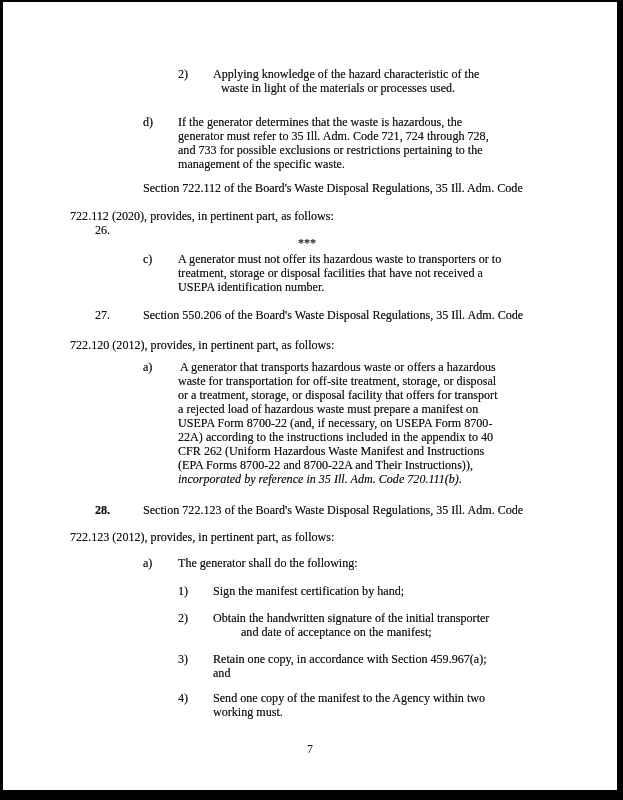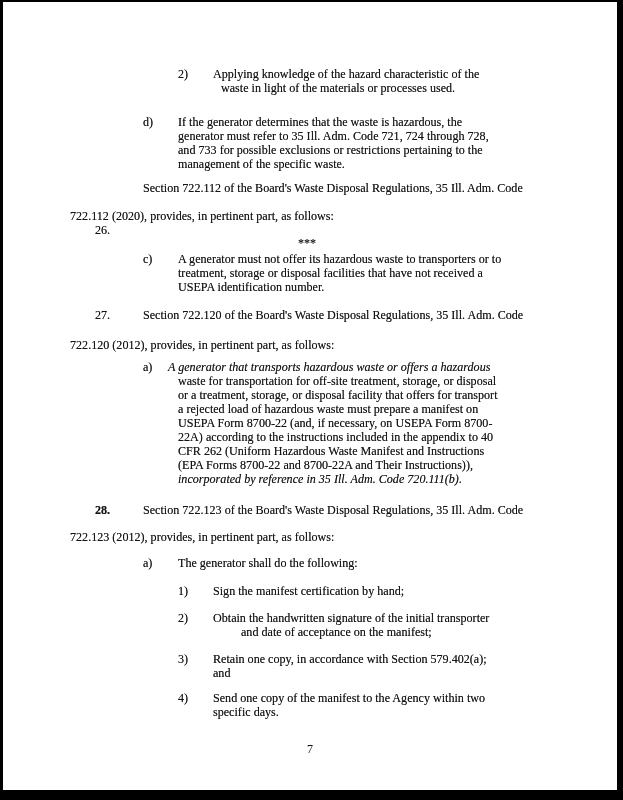--- a/index.html
+++ b/index.html
@@ -62,24 +62,24 @@
   <span class="ln" style="left:95px; top:181px;margin-top:42px;">26.</span>
   <span class="ln" style="left:143px; top:181px;">Section 722.112 of the Board's Waste Disposal Regulations, 35 Ill. Adm. Code</span>
   <span class="ln" style="left:70px; top:209px;">722.112 (2020), provides, in pertinent part, as follows:</span>
   <span class="ln" style="left:298px; top:236px;">***</span>
   <span class="ln" style="left:143px; top:252px;">c)</span>
   <span class="ln" style="left:178px; top:252px;">A generator must not offer its hazardous waste to transporters or to</span>
   <span class="ln" style="left:178px; top:266px;">treatment, storage or disposal facilities that have not received a</span>
   <span class="ln" style="left:178px; top:280px;">USEPA identification number.</span>
 
   <span class="ln" style="left:95px; top:308px;">27.</span>
-  <span class="ln" style="left:143px; top:308px;">Section 722.120 of the Board's Waste Disposal Regulations, 35 Ill. Adm. Code</span>
+  <span class="ln" style="left:143px; top:308px;">Section 550.206 of the Board's Waste Disposal Regulations, 35 Ill. Adm. Code</span>
   <span class="ln" style="left:70px; top:338px;">722.120 (2012), provides, in pertinent part, as follows:</span>
   <span class="ln" style="left:143px; top:360px;">a)</span>
-  <span class="ln" style="left:168px; top:360px;font-style:italic;">A generator that transports hazardous waste or offers a hazardous</span>
+  <span class="ln" style="left:180px; top:360px;">A generator that transports hazardous waste or offers a hazardous</span>
   <span class="ln" style="left:178px; top:374px;">waste for transportation for off-site treatment, storage, or disposal</span>
   <span class="ln" style="left:178px; top:388px;">or a treatment, storage, or disposal facility that offers for transport</span>
   <span class="ln" style="left:178px; top:402px;">a rejected load of hazardous waste must prepare a manifest on</span>
   <span class="ln" style="left:178px; top:416px;">USEPA Form 8700-22 (and, if necessary, on USEPA Form 8700-</span>
   <span class="ln" style="left:178px; top:430px;">22A) according to the instructions included in the appendix to 40</span>
   <span class="ln" style="left:178px; top:444px;">CFR 262 (Uniform Hazardous Waste Manifest and Instructions</span>
   <span class="ln" style="left:178px; top:458px;">(EPA Forms 8700-22 and 8700-22A and Their Instructions)),</span>
   <span class="ln" style="left:178px; top:472px;font-style:italic;">incorporated by reference in 35 Ill. Adm. Code 720.111(b).</span>
 
   <span class="ln" style="left:95px; top:503px;font-weight:bold;">28.</span>
@@ -89,21 +89,21 @@
   <span class="ln" style="left:178px; top:556px;">The generator shall do the following:</span>
 
   <span class="ln" style="left:178px; top:584px;">1)</span>
   <span class="ln" style="left:213px; top:584px;">Sign the manifest certification by hand;</span>
 
   <span class="ln" style="left:178px; top:611px;">2)</span>
   <span class="ln" style="left:213px; top:611px;">Obtain the handwritten signature of the initial transporter</span>
   <span class="ln" style="left:213px; top:625px;margin-left:28px;">and date of acceptance on the manifest;</span>
 
   <span class="ln" style="left:178px; top:652px;">3)</span>
-  <span class="ln" style="left:213px; top:652px;">Retain one copy, in accordance with Section 579.402(a);</span>
+  <span class="ln" style="left:213px; top:652px;">Retain one copy, in accordance with Section 459.967(a);</span>
   <span class="ln" style="left:213px; top:666px;">and</span>
 
   <span class="ln" style="left:178px; top:691px;">4)</span>
   <span class="ln" style="left:213px; top:691px;">Send one copy of the manifest to the Agency within two</span>
-  <span class="ln" style="left:213px; top:705px;">specific days.</span>
+  <span class="ln" style="left:213px; top:705px;">working must.</span>
 
   <div class="pagenum">7</div>
 </div>
 
 </body></html>

